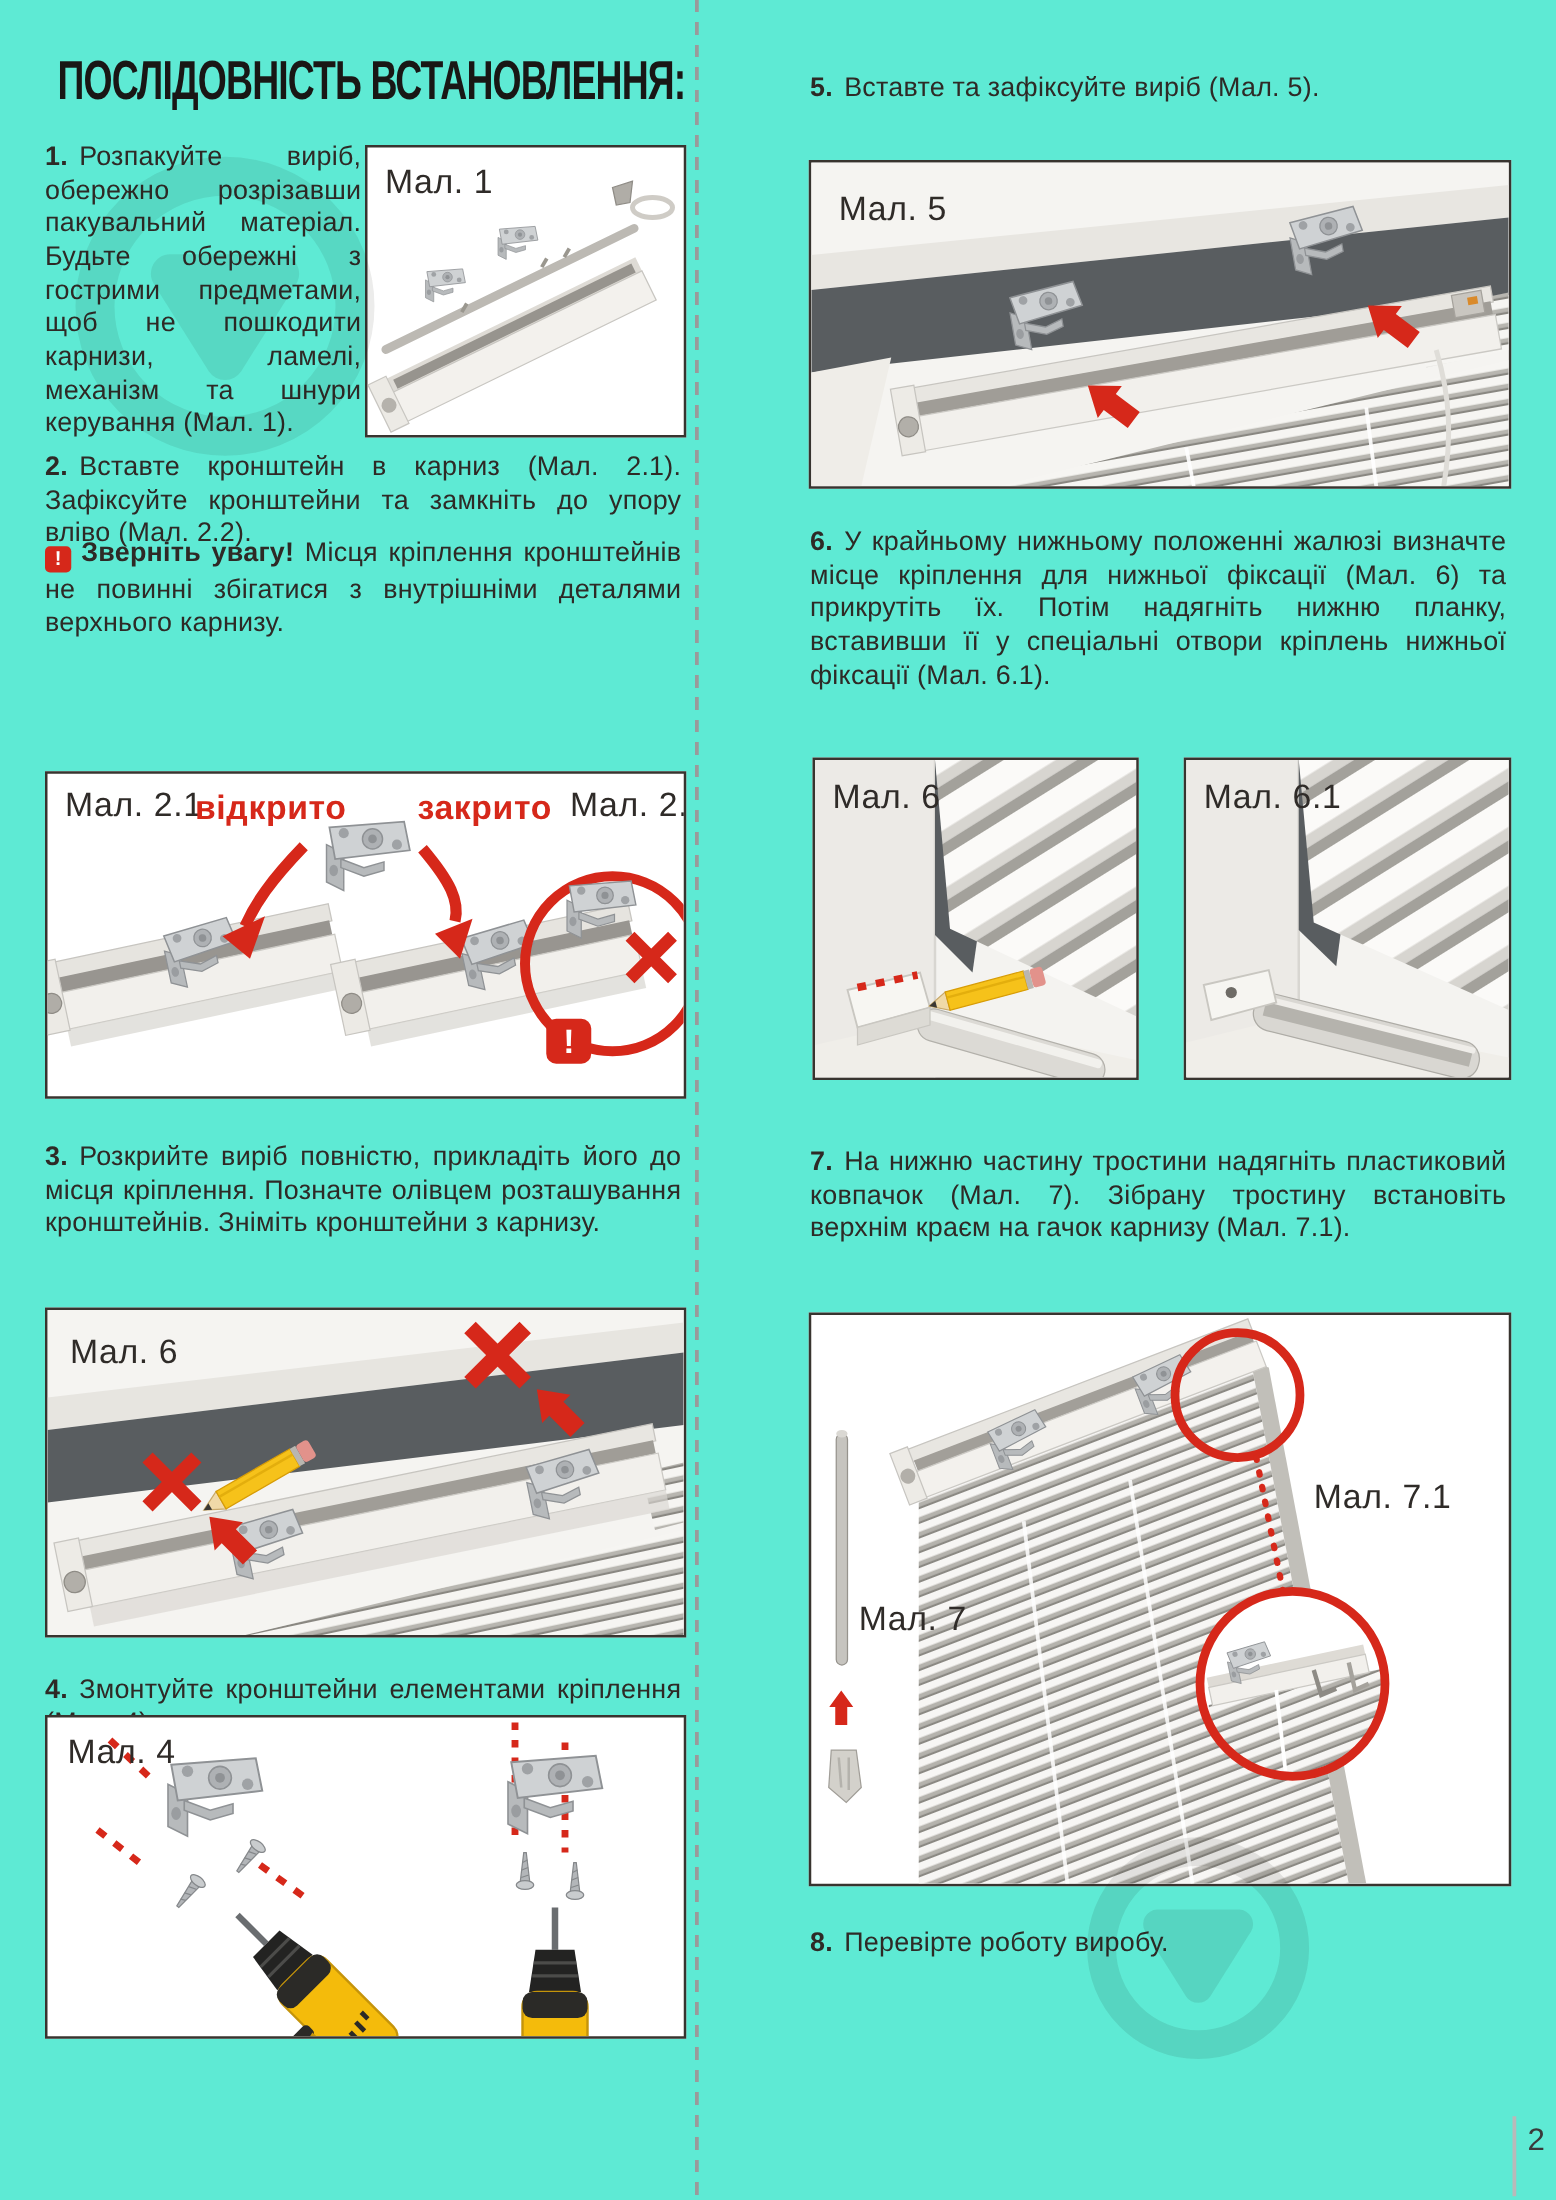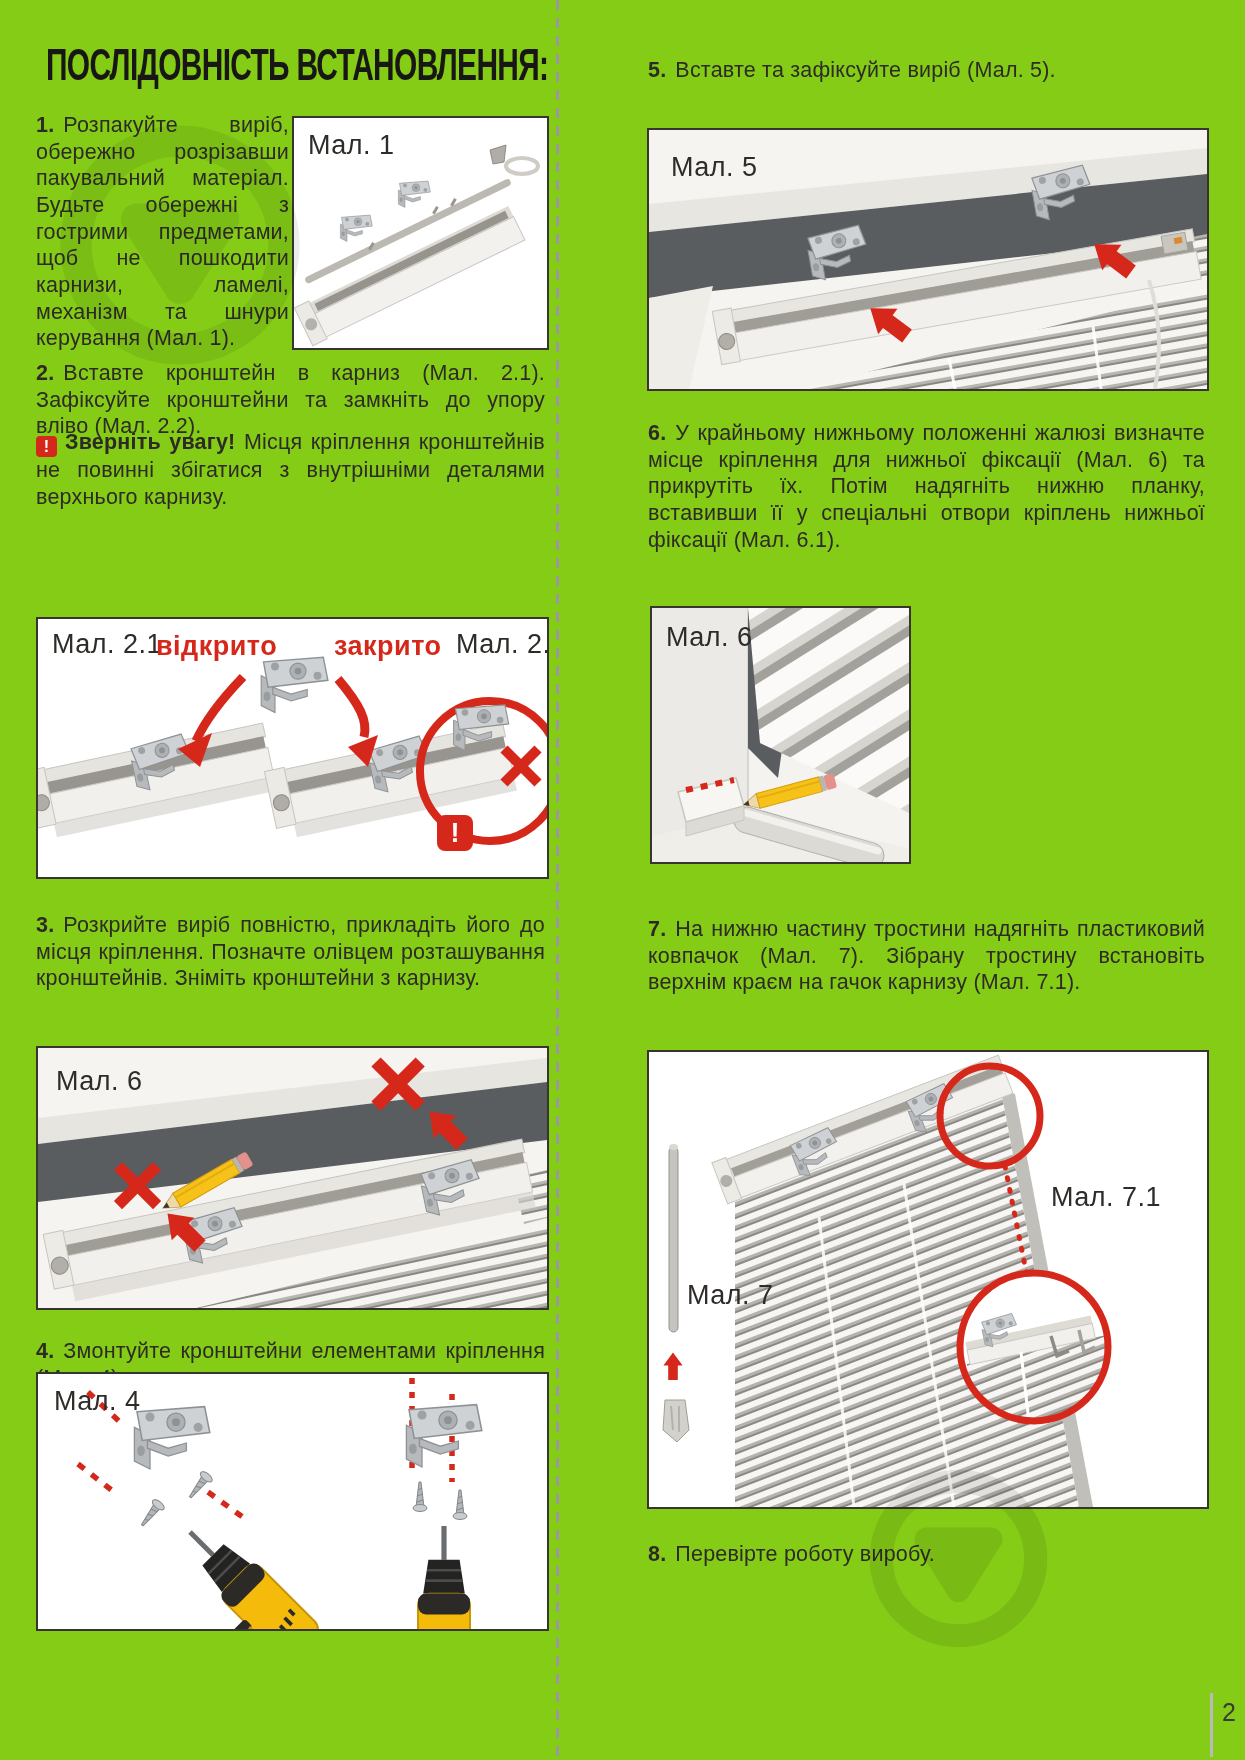--- a/index.html
+++ b/index.html
@@ -1,16 +1,16 @@
 <!DOCTYPE html>
 <html><head>
 <meta charset="utf-8">
 <style>
   html,body{margin:0;padding:0;background:#ffffff;}
-  .page{position:relative;width:1245px;height:1760px;background:#84cc16;overflow:hidden;
+  .page{position:relative;width:1245px;height:1760px;background:#5eead4;overflow:hidden;
         font-family:"Liberation Sans",sans-serif;color:#2e2a26;}
   
   .divider{position:absolute;left:556px;top:0;width:3px;height:1760px;
            background:repeating-linear-gradient(180deg,#9a9a9a 0 10px,transparent 10px 18px);}
   
   .title{position:absolute;left:46px;top:40px;margin:0;font-size:44px;font-weight:800;
          letter-spacing:-1px;color:#191715;white-space:nowrap;
          transform:scaleX(.68);transform-origin:left top;}
   
   .para{position:absolute;font-size:21.5px;line-height:1.24;text-align:justify;
@@ -294,20 +294,40 @@
       <g transform="translate(26,168)">
         <polygon points="0,16 58,2 66,30 8,46" fill="#f7f6f2" stroke="#c9c7c1" stroke-width="1.5"></polygon>
         <polygon points="8,46 66,30 66,44 8,60" fill="#dddbd5" stroke="#c9c7c1" stroke-width="1"></polygon>
         <line x1="8" y1="14" x2="56" y2="4" stroke="#d6281a" stroke-width="6" stroke-dasharray="7 8"></line>
       </g>
       <use href="#g-pencil" transform="translate(88,184) rotate(-15) scale(.95)"></use>
     </svg>
     <span class="figlab" style="left:14px;top:14px;">Мал. 6</span>
   </div>
 
+  <div class="fig" style="left:947px;top:606px;width:258px;height:254px;">
+    <svg class="art" viewBox="0 0 258 254">
+      <rect width="258" height="254" fill="#f4f3f0"></rect>
+      <rect x="0" y="0" width="90" height="254" fill="#eceae6"></rect>
+      <line x1="90" y1="0" x2="90" y2="254" stroke="#d8d6d1" stroke-width="2"></line>
+      <polygon points="90,0 142,0 120,165 90,136" fill="#595d60"></polygon>
+      <polygon points="90,0 258,0 258,200 102,130" fill="url(#pat-slats-f6)"></polygon>
+      <polygon points="0,254 0,226 90,204 258,238 258,254" fill="#f0eee9"></polygon>
+      <g transform="translate(58,184) rotate(14)">
+        <rect x="0" y="0" width="185" height="30" rx="14" fill="#d9d7d2" stroke="#aeaca6" stroke-width="1"></rect>
+        <rect x="8" y="7" width="170" height="12" fill="#b5b3ad"></rect>
+        <rect x="4" y="3" width="176" height="5" rx="2" fill="#efede9"></rect>
+      </g>
+      <g transform="translate(14,166)">
+        <polygon points="0,14 52,2 58,28 6,42" fill="#f6f5f1" stroke="#c9c7c1" stroke-width="1.5"></polygon>
+        <circle cx="22" cy="20" r="4.5" fill="#6e6b66"></circle>
+      </g>
+    </svg>
+    <span class="figlab" style="left:14px;top:14px;">Мал. 6.1</span>
+  </div>
 
   <p class="para" style="left:648px;top:916px;width:557px;"><span class="stepnum">7.</span><span>На нижню частину тростини надягніть пластиковий ковпачок (Мал. 7). Зібрану тростину встановіть верхнім краєм на гачок карнизу (Мал. 7.1).</span></p>
 
   <div class="fig" style="left:647px;top:1050px;width:558px;height:455px;">
     <svg class="art" viewBox="0 0 558 455">
       <defs>
         <clipPath id="clip7">
             <circle cx="385" cy="295" r="74"></circle>
           </clipPath>
       </defs>

